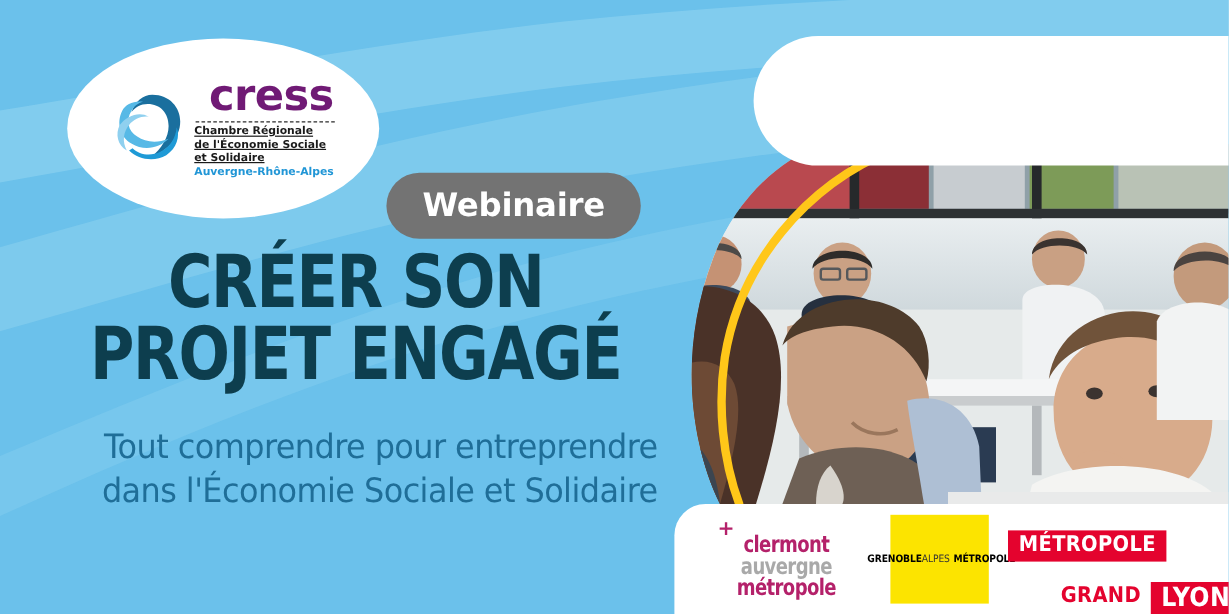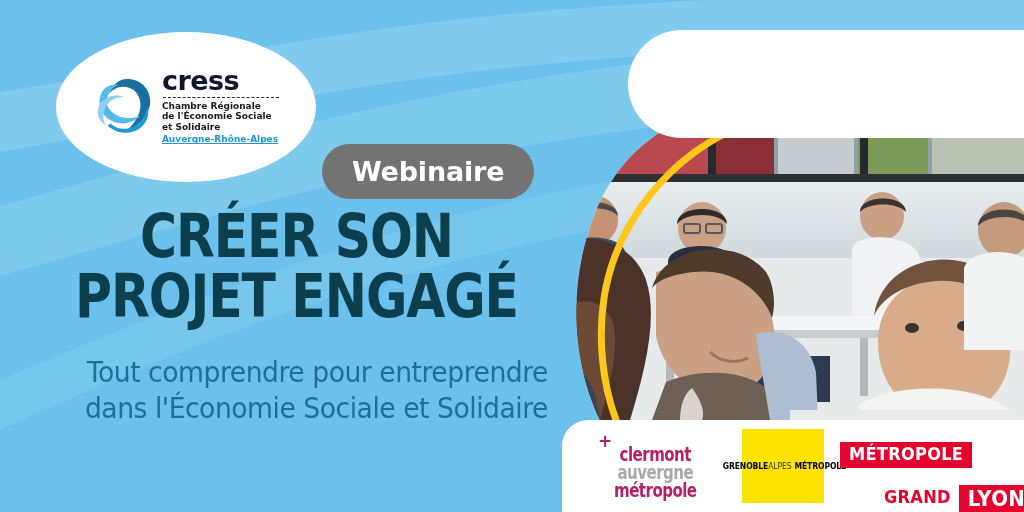--- a/index.html
+++ b/index.html
@@ -30,35 +30,35 @@
   .logo-inner {
     position:absolute; left:56px; top:32px;
     width:260px; height:150px;
     display:flex; align-items:center; justify-content:center;
   }
   .logo-row { display:flex; align-items:center; gap:6px; }
   .logo-mark { width:62px; height:64px; flex:0 0 auto; }
   .logo-text { display:flex; flex-direction:column; }
   .cress-word {
     font-family:"DejaVu Sans", sans-serif;
-    font-size:27px; font-weight:bold; letter-spacing:-0.5px;
-    color:#0f172a; line-height:0.95; margin-bottom:1px;
+    font-size:36px; font-weight:bold; letter-spacing:-0.5px;
+    color:#701a75; line-height:0.95; margin-bottom:1px;text-align:right;
   }
   .cress-rule {
     border-top:1px dashed #2b2b2b; height:0; margin:2px 0 3px 1px; width:100%;
   }
   .cress-sub {
     font-family:"DejaVu Sans", sans-serif;
     font-size:9px; font-weight:bold; color:#1A1A1A;
-    line-height:1.22; letter-spacing:0px;
+    line-height:1.22; letter-spacing:0px;text-decoration:underline;
   }
   .cress-region {
     font-family:"DejaVu Sans", sans-serif;
     font-size:9px; font-weight:bold; color:#2196D6;
-    line-height:1.3; margin-top:1px; letter-spacing:0px;text-decoration:underline;
+    line-height:1.3; margin-top:1px; letter-spacing:0px;
   }
 
   
   .top-panel {
     position:absolute; left:628px; top:30px;
     width:396px; height:108px;
     background:#ffffff;
     border-top-left-radius:54px;
     border-bottom-left-radius:54px;
   }

